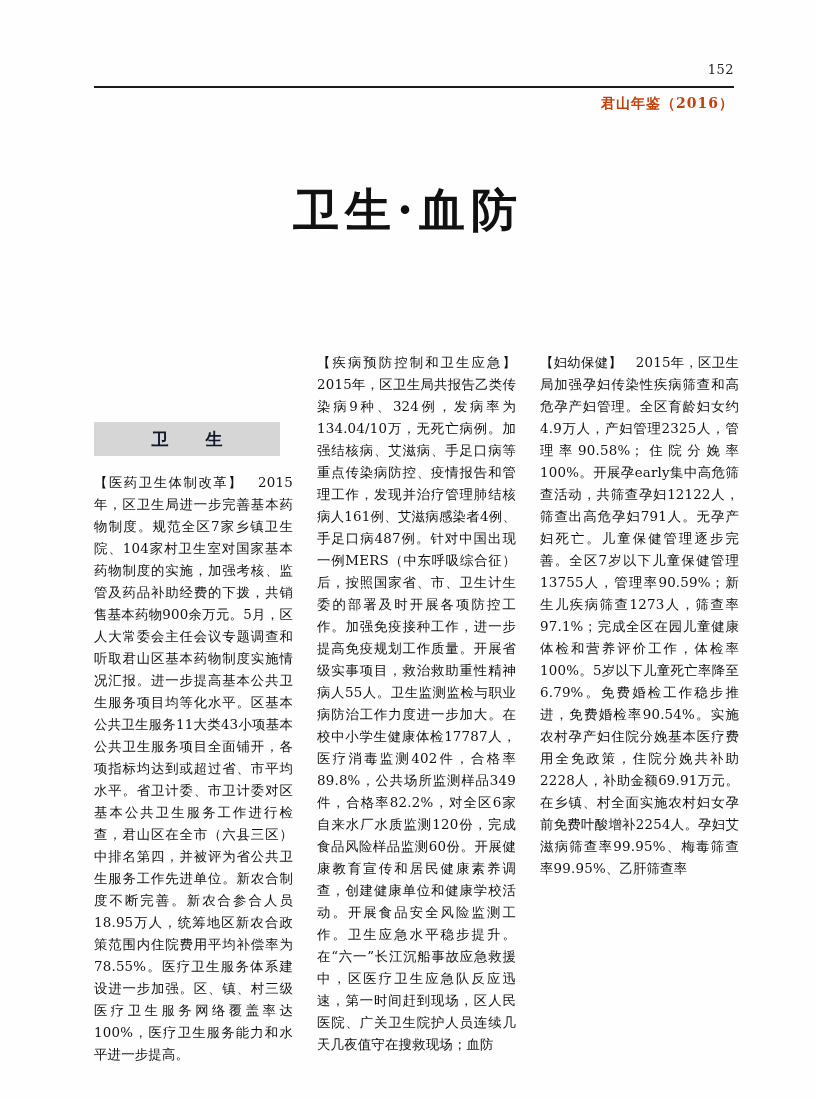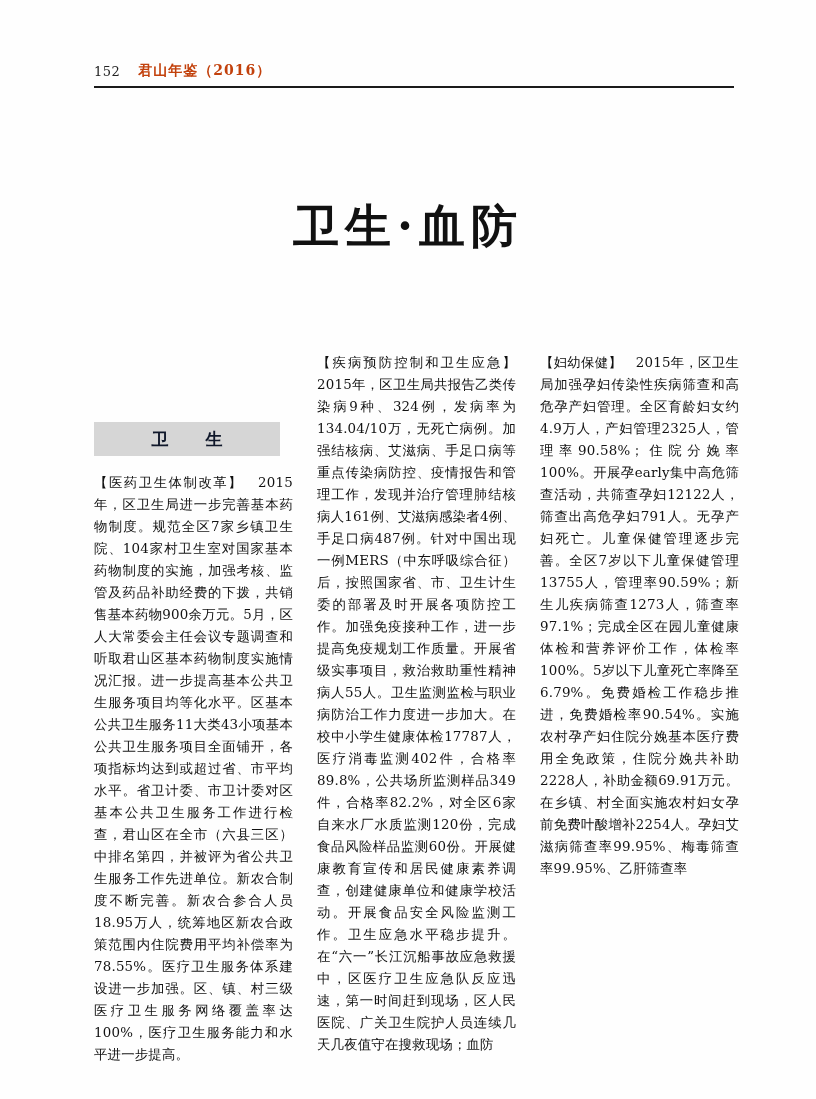--- a/index.html
+++ b/index.html
@@ -23,22 +23,23 @@
     background: #fefefe;
   }
 
   
   .header {
     position: absolute;
     left: 94px;
     top: 62px;
     width: 640px;
     display: flex;
-    align-items: center;
+    align-items: flex-end;
     gap: 18px;
+    flex-direction: column;
   }
   .header .folio {
     font-size: 13px;
     letter-spacing: 0.5px;
     color: #222;
   }
   .header .bookname {
     font-size: 14px;
     font-weight: bold;
     letter-spacing: 1px;
@@ -50,21 +51,21 @@
     top: 86px;
     width: 640px;
     height: 2px;
     background: #1a1a1a;
   }
 
   
   .section-title {
     position: absolute;
     left: 0;
-    top: 196px;
+    top: 180px;
     width: 816px;
     text-align: center;
     font-size: 46px;
     font-weight: bold;
     letter-spacing: 6px;
     color: #111;
     font-family: "DejaVu Serif", "Liberation Serif", serif;
   }
 
   

